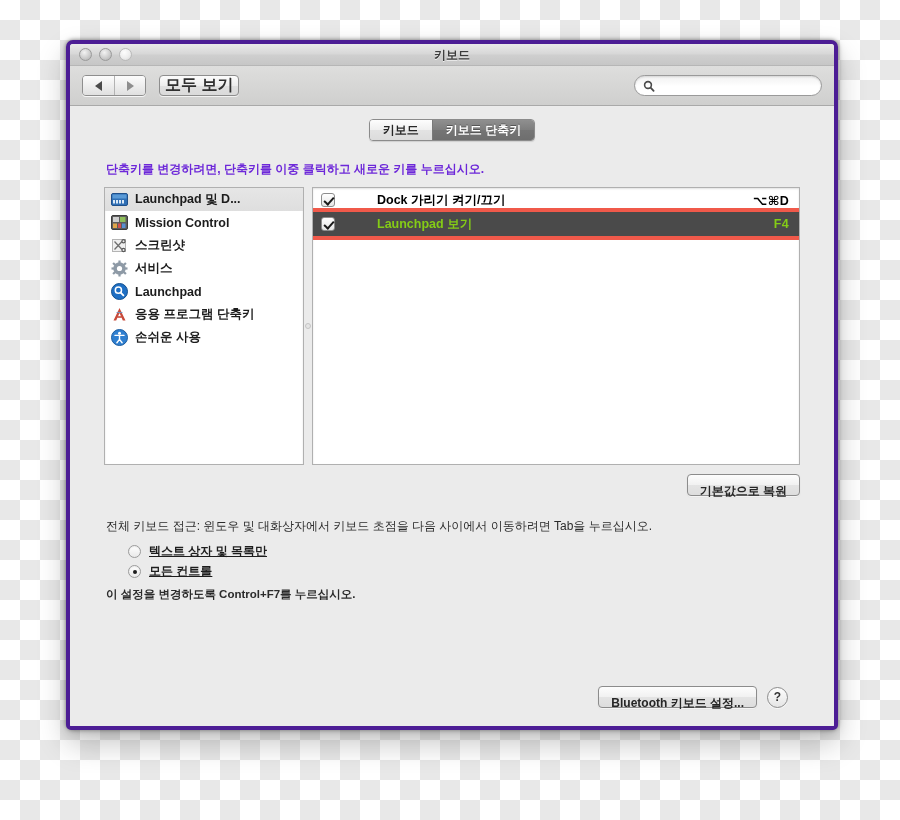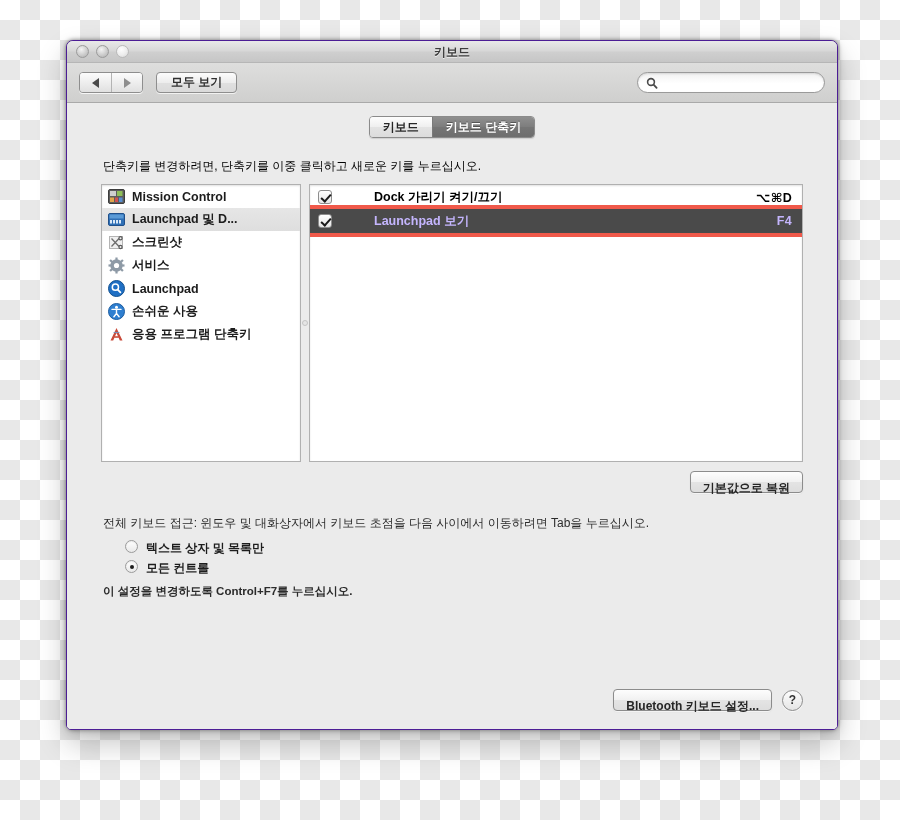--- a/index.html
+++ b/index.html
@@ -35,21 +35,21 @@
     filter: blur(2px);
   }
 
   
   #window {
     position: absolute;
     left: 66px; top: 40px;
     width: 772px; height: 690px;
     border-radius: 7px 7px 5px 5px;
     background: #ececec;
-    border: 1px solid #4c1d95;
+    border: 4px solid #4c1d95;
     overflow: hidden;
   }
 
   
   .titlebar {
     height: 22px;
     background: linear-gradient(to bottom, #e9e9e9 0%, #d7d7d7 48%, #cfcfcf 52%, #c6c6c6 100%);
     border-bottom: 1px solid #b6b6b6;
     position: relative;
   }
@@ -106,25 +106,25 @@
     background: linear-gradient(to bottom, #fcfcfc, #e0e0e0);
   }
   .seg-btn + .seg-btn { border-left: 1px solid #b3b3b3; }
   .tri { width: 0; height: 0; }
   .tri.left  { border-top: 5px solid transparent; border-bottom: 5px solid transparent; border-right: 7px solid #4a4a4a; }
   .tri.right { border-top: 5px solid transparent; border-bottom: 5px solid transparent; border-left: 7px solid #8e8e8e; }
 
   .showall-btn {
     margin-left: 13px;
     height: 21px;
-    padding: 0 14px;
+    padding: 0 5px;
     border: 1px solid #8e8e8e;
     border-radius: 4px;
     background: linear-gradient(to bottom, #fcfcfc 0%, #ededed 50%, #e0e0e0 51%, #dadada 100%);
-    font-size: 12px;
+    font-size: 16px;
     font-weight: bold;
     color: #2f2f2f;
     display: flex;
     align-items: center;
     box-shadow: 0 1px 0 rgba(255,255,255,.7);
     cursor: default;
   }
 
   .search-wrap {
     position: absolute;
@@ -185,22 +185,22 @@
   }
   .tab.active {
     background: linear-gradient(to bottom, #8f8f8f 0%, #7d7d7d 50%, #757575 51%, #6e6e6e 100%);
     color: #ffffff;
     text-shadow: 0 -1px 0 rgba(0,0,0,.35);
     border-left: 1px solid #7a7a7a;
   }
 
   .instruction {
     font-size: 12px;
-    font-weight: normal;
-    color: #000000;
+    font-weight: bold;
+    color: #6d28d9;
     margin: 8px 0 9px 2px;
   }
 
   
   .panes {
     display: flex;
     height: 278px;
   }
   .pane {
     background: #ffffff;
@@ -251,21 +251,21 @@
     display: flex;
     align-items: center;
     height: 24px;
     padding: 0 10px 0 8px;
     font-size: 12.5px;
     font-weight: bold;
     cursor: default;
   }
   .srow.selected {
     background: #4a4a4a;
-    color: #c4b5fd;
+    color: #84cc16;
   }
   .srow .cb {
     width: 14px; height: 14px;
     flex: 0 0 auto;
     border: 1px solid #8d8d8d;
     border-radius: 3px;
     background: linear-gradient(to bottom, #ffffff, #e6e6e6);
     position: relative;
     margin-right: 14px;
   }
@@ -309,26 +309,27 @@
   }
 
   .access-title {
     font-size: 12px;
     font-weight: normal;
     color: #2b2b2b;
     margin: 22px 0 8px 2px;
   }
   .radio-line {
     display: flex;
-    align-items: flex-start;
+    align-items: center;
     margin: 3px 0 3px 24px;
     font-size: 12px;
     font-weight: bold;
     color: #1d1d1d;
     cursor: default;
+    text-decoration: underline;
   }
   .radio {
     width: 13px; height: 13px;
     border-radius: 50%;
     border: 1px solid #9b9b9b;
     background: linear-gradient(to bottom, #ffffff, #e9e9e9);
     margin-right: 8px;
     position: relative;
     flex: 0 0 auto;
     box-shadow: inset 0 1px 1px rgba(0,0,0,.08);
@@ -343,21 +344,21 @@
   }
   .hint {
     font-size: 11.5px;
     font-weight: bold;
     color: #2b2b2b;
     margin: 7px 0 0 2px;
   }
 
   .footer {
     position: absolute;
-    right: 34px;
+    right: 46px;
     bottom: 18px;
     display: flex;
     align-items: center;
     gap: 10px;
   }
   .help-btn {
     width: 21px; height: 21px;
     border-radius: 50%;
     border: 1px solid #8c8c8c;
     background: linear-gradient(to bottom, #fdfdfd, #e5e5e5);
@@ -415,42 +416,42 @@
         <div class="tab active">키보드 단축키</div>
       </div>
     </div>
 
     <div class="instruction">단축키를 변경하려면, 단축키를 이중 클릭하고 새로운 키를 누르십시오.</div>
 
     <div class="panes">
 
       <div class="pane left">
 
+        <div class="side-item selected">
+          <svg class="side-icon" viewBox="0 0 17 17">
+            <rect x="0.5" y="2.5" width="16" height="12" rx="1.5" fill="#2f6fb5" stroke="#20508a"></rect>
+            <rect x="2" y="9" width="2" height="3.5" fill="#dbe9f7"></rect>
+            <rect x="5" y="9" width="2" height="3.5" fill="#dbe9f7"></rect>
+            <rect x="8" y="9" width="2" height="3.5" fill="#dbe9f7"></rect>
+            <rect x="11" y="9" width="2" height="3.5" fill="#dbe9f7"></rect>
+            <rect x="1.5" y="3.5" width="14" height="4" fill="#5a9ad6"></rect>
+          </svg>
+          <span>Launchpad 및 D...</span>
+        </div>
+
         <div class="side-item">
           <svg class="side-icon" viewBox="0 0 17 17">
             <rect x="0.5" y="1.5" width="16" height="14" rx="1.5" fill="#5d5d5d" stroke="#3d3d3d"></rect>
             <rect x="2" y="3" width="6" height="5" fill="#cfcfcf"></rect>
             <rect x="9" y="3" width="5.5" height="5" fill="#8fbf5a"></rect>
             <rect x="2" y="9.5" width="4" height="4.5" fill="#e0a64a"></rect>
             <rect x="7" y="9.5" width="3" height="4.5" fill="#d15050"></rect>
             <rect x="11" y="9.5" width="3.5" height="4.5" fill="#5a8fd1"></rect>
           </svg>
           <span>Mission Control</span>
-        </div>
-
-        <div class="side-item selected">
-          <svg class="side-icon" viewBox="0 0 17 17">
-            <rect x="0.5" y="2.5" width="16" height="12" rx="1.5" fill="#2f6fb5" stroke="#20508a"></rect>
-            <rect x="2" y="9" width="2" height="3.5" fill="#dbe9f7"></rect>
-            <rect x="5" y="9" width="2" height="3.5" fill="#dbe9f7"></rect>
-            <rect x="8" y="9" width="2" height="3.5" fill="#dbe9f7"></rect>
-            <rect x="11" y="9" width="2" height="3.5" fill="#dbe9f7"></rect>
-            <rect x="1.5" y="3.5" width="14" height="4" fill="#5a9ad6"></rect>
-          </svg>
-          <span>Launchpad 및 D...</span>
         </div>
 
 
         <div class="side-item">
           <svg class="side-icon" viewBox="0 0 17 17">
             <rect x="1.5" y="2.5" width="13" height="12" fill="#f0f0f0" stroke="#b4b4b4"></rect>
             <path d="M3.5 4.5 L11 12.5 M11 4.5 L3.5 12.5" stroke="#6f6f6f" stroke-width="1.3" fill="none"></path>
             <circle cx="12.5" cy="13" r="1.6" fill="none" stroke="#5a5a5a" stroke-width="1.2"></circle>
             <circle cx="12.5" cy="4.2" r="1.6" fill="none" stroke="#5a5a5a" stroke-width="1.2"></circle>
           </svg>
@@ -480,37 +481,37 @@
             <circle cx="8.5" cy="8.5" r="8" fill="#1f6fc4"></circle>
             <circle cx="8.5" cy="8.5" r="8" fill="none" stroke="#12508f"></circle>
             <circle cx="7.4" cy="7.2" r="3.1" fill="none" stroke="#ffffff" stroke-width="1.5"></circle>
             <line x1="9.7" y1="9.6" x2="12.4" y2="12.4" stroke="#ffffff" stroke-width="1.8" stroke-linecap="round"></line>
           </svg>
           <span>Launchpad</span>
         </div>
 
         <div class="side-item">
           <svg class="side-icon" viewBox="0 0 17 17">
+            <path d="M8.5 2 L14.5 14.5 L11.8 14.5 L8.5 7 L5.2 14.5 L2.5 14.5 Z" fill="#c94a3a"></path>
+            <path d="M6.2 11 h4.6" stroke="#c94a3a" stroke-width="1.6"></path>
+            <path d="M5.6 6.5 L11.4 6.5" stroke="#7a8fb5" stroke-width="1.1"></path>
+          </svg>
+          <span>응용 프로그램 단축키</span>
+        </div>
+
+        <div class="side-item">
+          <svg class="side-icon" viewBox="0 0 17 17">
             <circle cx="8.5" cy="8.5" r="8" fill="#2f7fd0"></circle>
             <circle cx="8.5" cy="8.5" r="8" fill="none" stroke="#1c5da0"></circle>
             <circle cx="8.5" cy="4.3" r="1.5" fill="#ffffff"></circle>
             <path d="M4 6.4 h9 M8.5 6.4 v4 M8.5 10.4 l-2.6 3.4 M8.5 10.4 l2.6 3.4" stroke="#ffffff" stroke-width="1.4" fill="none" stroke-linecap="round"></path>
           </svg>
           <span>손쉬운 사용</span>
         </div>
 
-        <div class="side-item">
-          <svg class="side-icon" viewBox="0 0 17 17">
-            <path d="M8.5 2 L14.5 14.5 L11.8 14.5 L8.5 7 L5.2 14.5 L2.5 14.5 Z" fill="#c94a3a"></path>
-            <path d="M6.2 11 h4.6" stroke="#c94a3a" stroke-width="1.6"></path>
-            <path d="M5.6 6.5 L11.4 6.5" stroke="#7a8fb5" stroke-width="1.1"></path>
-          </svg>
-          <span>응용 프로그램 단축키</span>
-        </div>
-
       </div>
 
       <div class="splitter">
         <span class="grip"></span>
       </div>
 
       <div class="pane right">
 
         <div class="srow">
           <span class="cb"></span>

